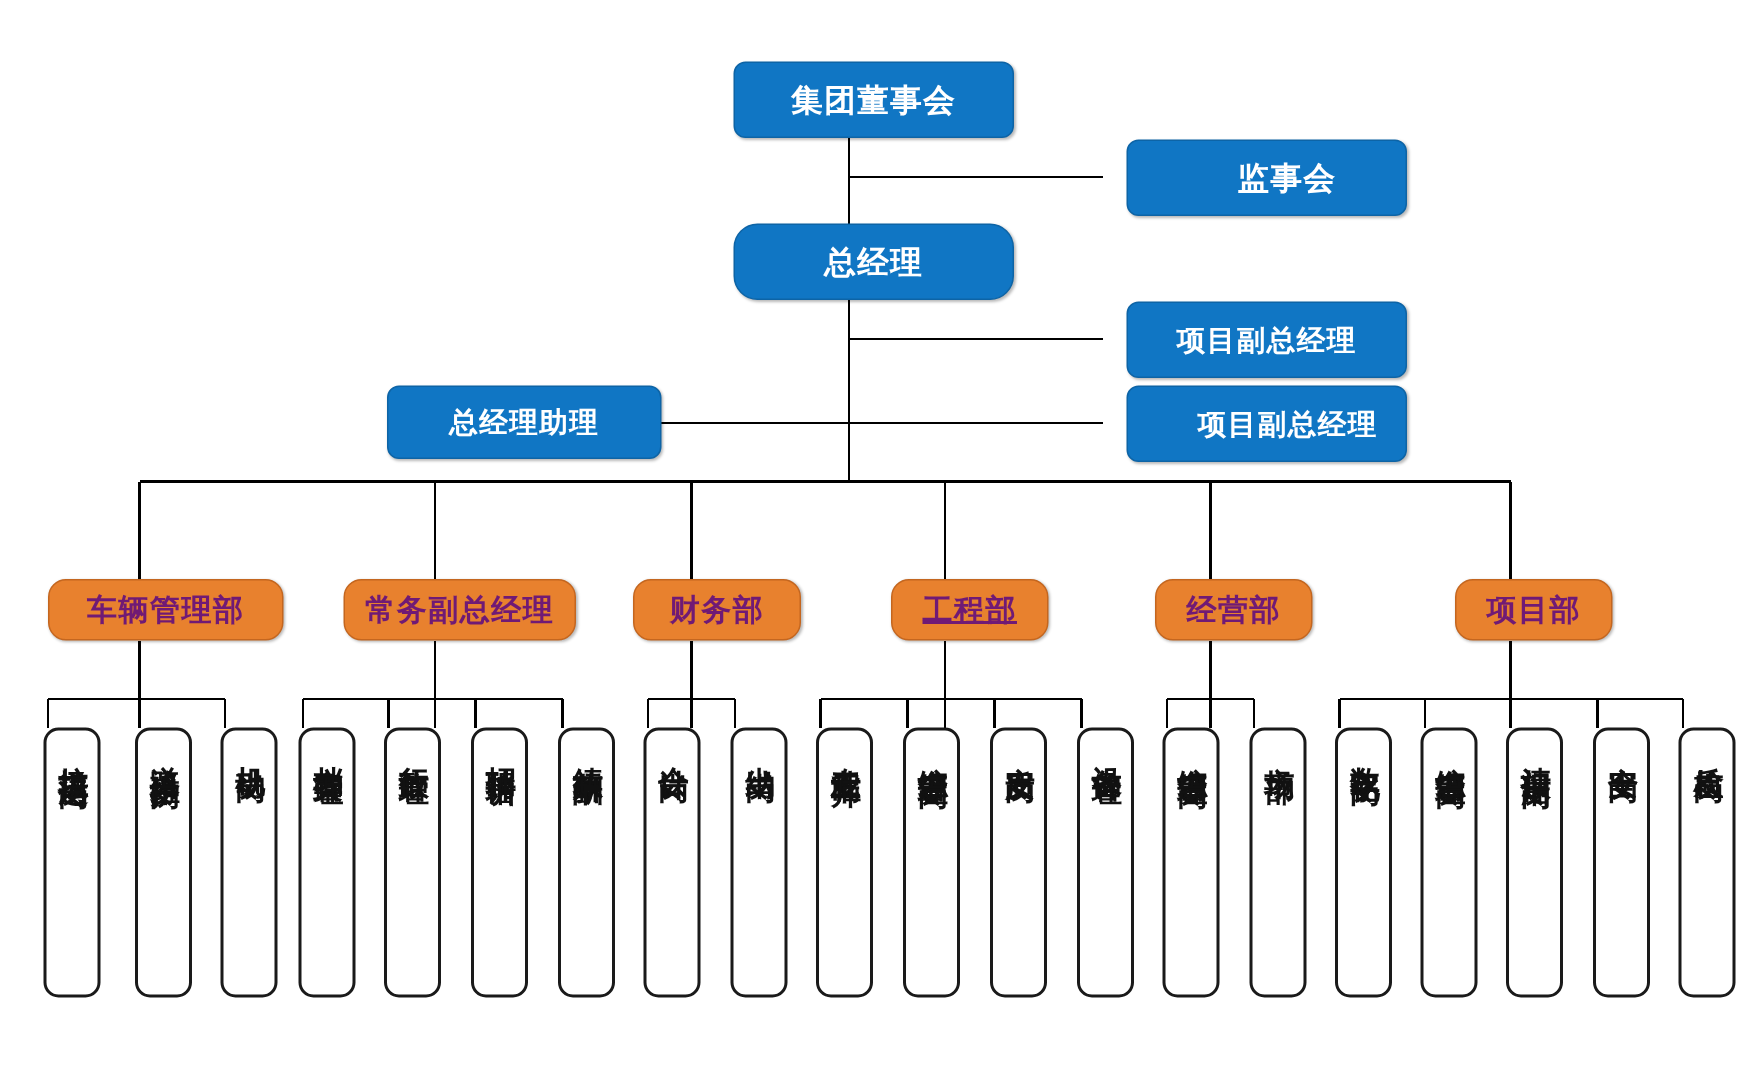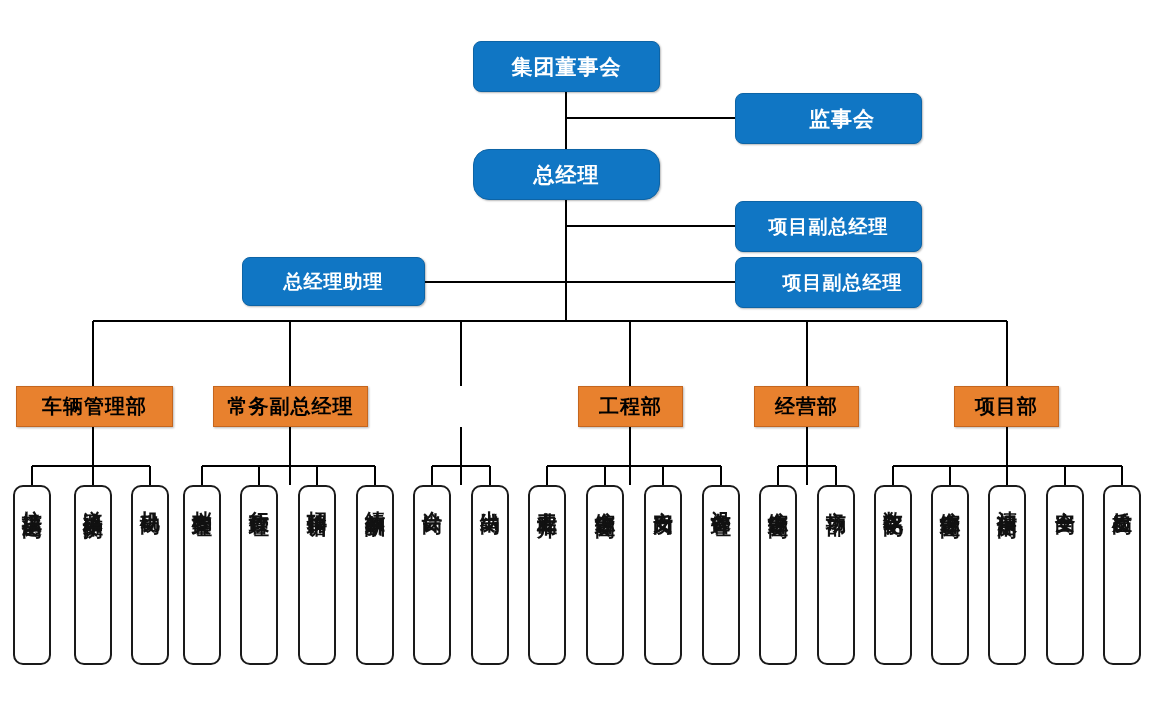--- a/index.html
+++ b/index.html
@@ -1,30 +1,30 @@
 <!DOCTYPE html>
 <html><head>
 <meta charset="utf-8">
 <style>
   html,body{margin:0;padding:0;background:#fff;}
   body{width:1164px;height:713px;font-family:"Liberation Sans","DejaVu Sans",sans-serif;}
   #stage{position:relative;width:1164px;height:713px;overflow:hidden;background:#fff;}
   #svg-lines{position:absolute;left:0;top:0;width:1164px;height:713px;}
 
   .node{position:absolute;box-sizing:border-box;display:flex;align-items:center;
-        justify-content:center;text-align:right;}
+        justify-content:center;text-align:right;margin-left:16px;}
 
   
   .blue{background:#1076C4;border:1px solid #0D64A6;border-radius:8px;color:#ffffff;
         font-size:21px;font-weight:700;letter-spacing:1px;
         box-shadow:1px 1px 2px rgba(0,0,0,.28);}
   .blue.small{font-size:19px;}
 
   
-  .orange{background:#E8812E;border:1.5px solid #C4661F;border-radius:0;color:#000000;
+  .orange{background:#E8812E;border:1.5px solid #C4661F;border-radius:12px;color:#701a75;
           font-size:20px;font-weight:700;letter-spacing:1px;
           box-shadow:1px 1px 2px rgba(0,0,0,.28);}
 
   
   .vnode{background:#ffffff;border:2px solid #1a1a1a;border-radius:10px;color:#111111;
          font-size:20px;font-weight:700;letter-spacing:2px;line-height:1.05;
          writing-mode:vertical-rl;text-orientation:upright;
          padding-top:8px;padding-bottom:8px;
          justify-content:flex-start;align-items:center;}
 </style>
@@ -120,21 +120,24 @@
   <div class="node blue small" style="left:242px;top:257px;width:183px;height:49px;">
     <span>总经理助理</span>
   </div>
 
   <div class="node orange" style="left:16px;top:386px;width:157px;height:41px;">
     <span>车辆管理部</span>
   </div>
   <div class="node orange" style="left:213px;top:386px;width:155px;height:41px;">
     <span>常务副总经理</span>
   </div>
-  <div class="node orange" style="left:578px;top:386px;width:105px;height:41px;">
+  <div class="node orange" style="left:406px;top:386px;width:112px;height:41px;">
+    <span>财务部</span>
+  </div>
+  <div class="node orange" style="left:578px;top:386px;width:105px;height:41px;text-decoration:underline;">
     <span>工程部</span>
   </div>
   <div class="node orange" style="left:754px;top:386px;width:105px;height:41px;">
     <span>经营部</span>
   </div>
   <div class="node orange" style="left:954px;top:386px;width:105px;height:41px;">
     <span>项目部</span>
   </div>
 
   <div class="node vnode" style="left:13px;top:485px;width:38px;height:180px;">

